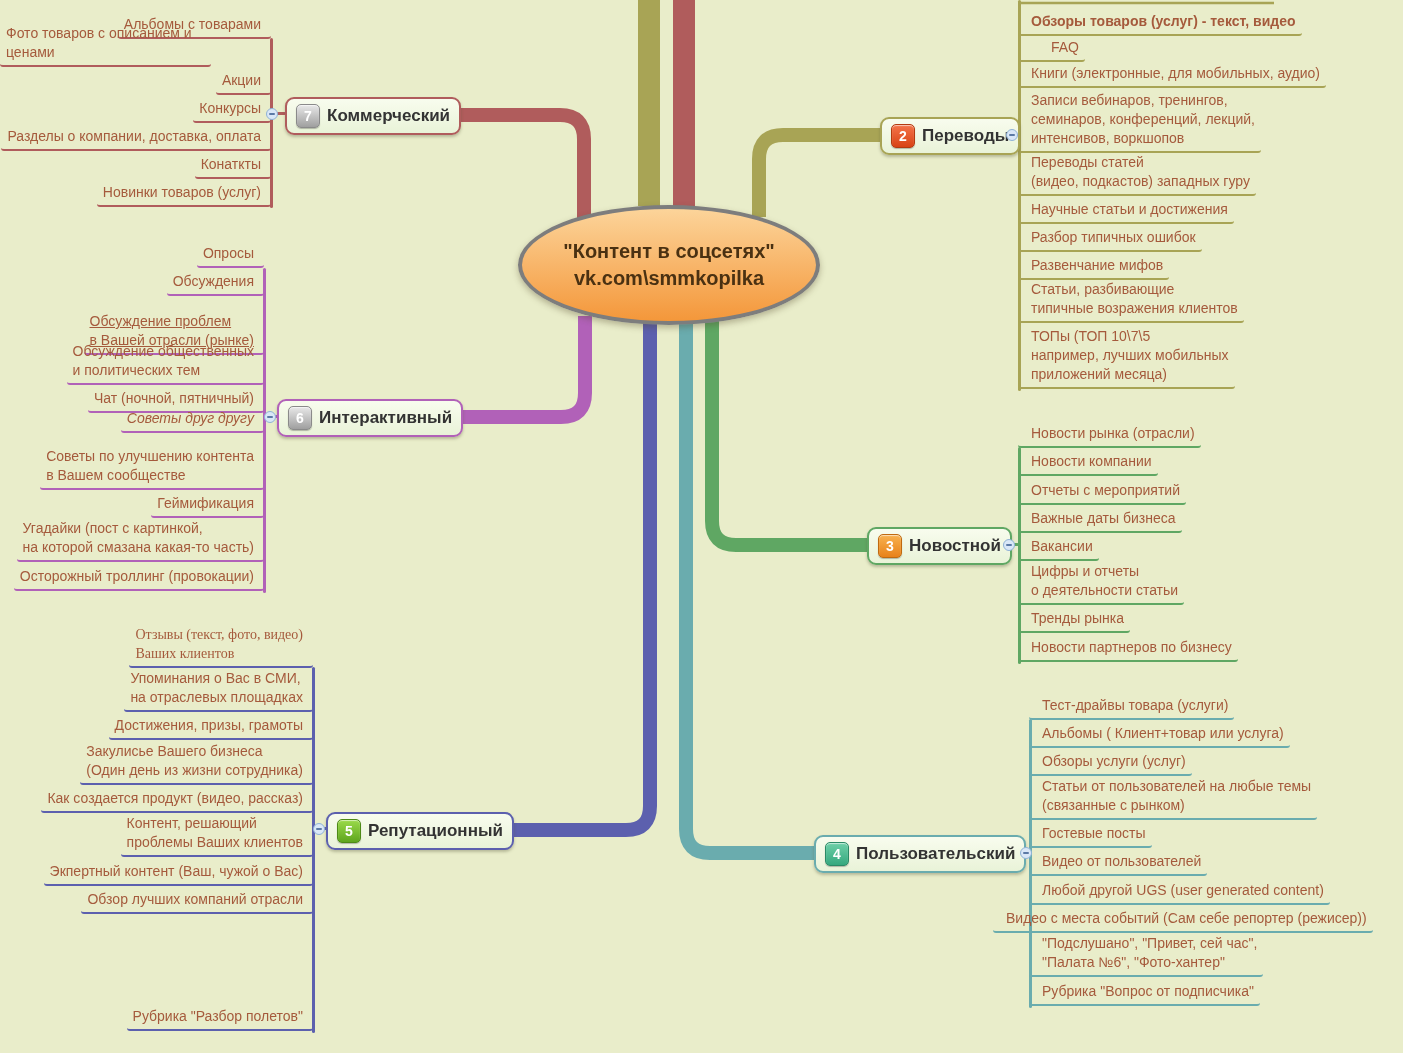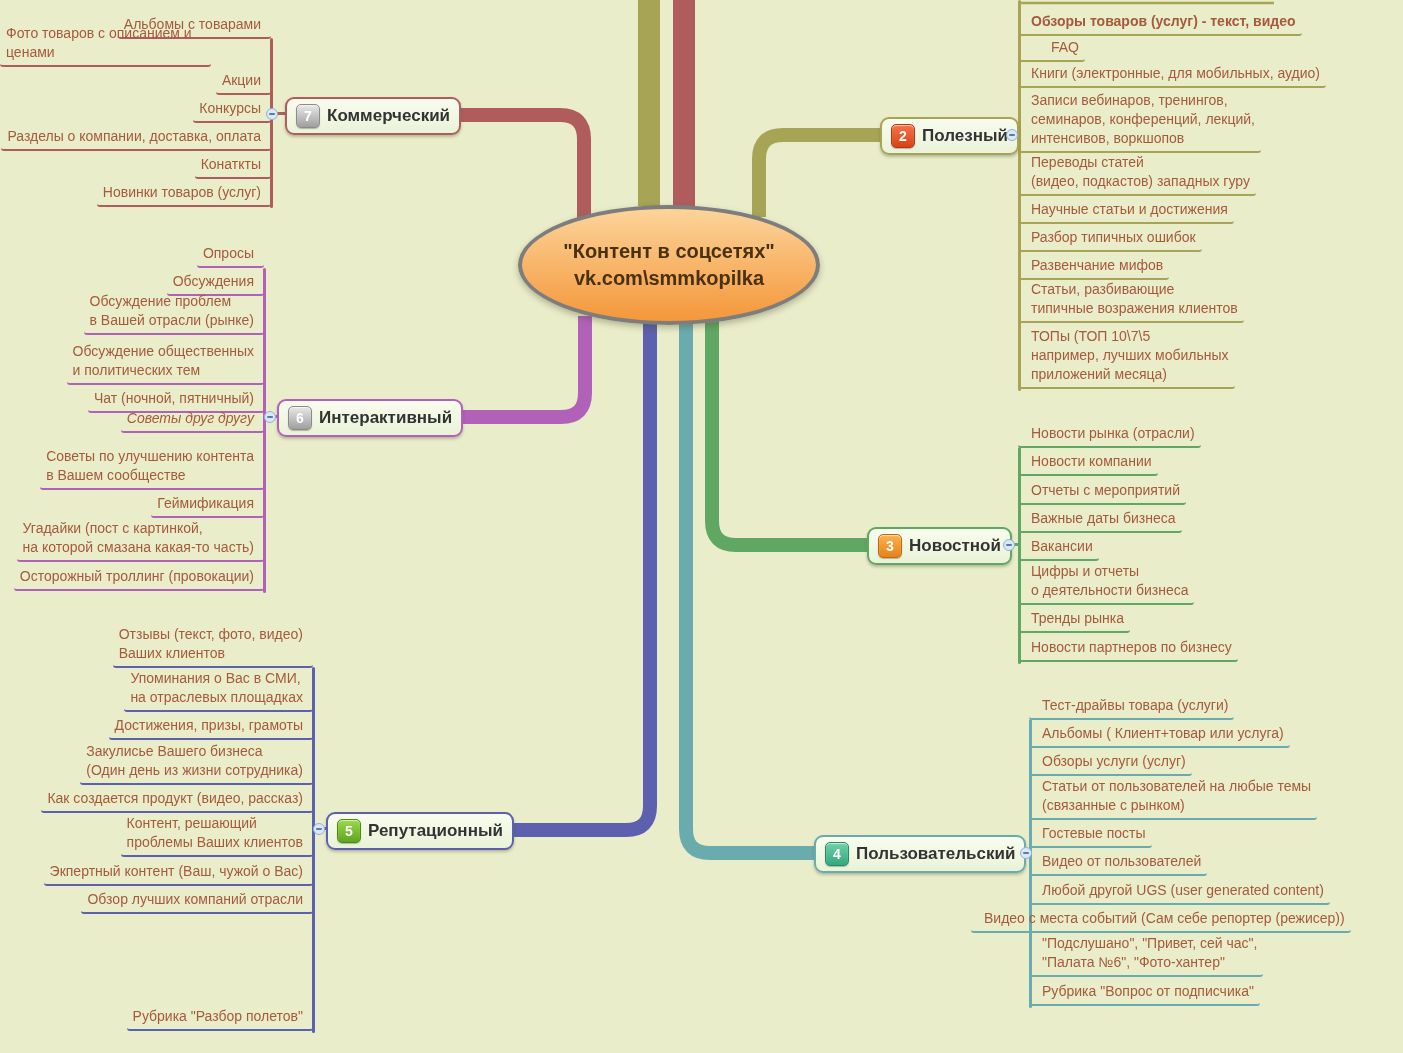--- a/index.html
+++ b/index.html
@@ -70,21 +70,21 @@
     <div>"Контент в соцсетях"</div>
     <div>vk.com\smmkopilka</div>
   </div>
 
   <div class="node" style="left: 285px; top: 97px; --bc: #b05c5c; --badge-bg1: #e8e8e8; --badge-bg2: #9f9f9f; --badge-border: #8a8a8a;">
     <span class="badge">7</span>
     <span>Коммерческий</span>
   </div>
   <div class="node" style="left: 880px; top: 117px; --bc: #a8a455; --badge-bg1: #f4744a; --badge-bg2: #d84315; --badge-border: #b33a10;">
     <span class="badge">2</span>
-    <span>Полезный</span>
+    <span>Переводы</span>
   </div>
   <div class="node" style="left: 867px; top: 527px; --bc: #5fa763; --badge-bg1: #f8b250; --badge-bg2: #e8821a; --badge-border: #c06a10;">
     <span class="badge">3</span>
     <span>Новостной</span>
   </div>
   <div class="node" style="left: 814px; top: 835px; --bc: #6aacae; --badge-bg1: #6fd0a8; --badge-bg2: #35a87e; --badge-border: #2b8a66;">
     <span class="badge">4</span>
     <span>Пользовательский</span>
   </div>
   <div class="node" style="left: 326px; top: 812px; --bc: #5c60ae; --badge-bg1: #9ada4a; --badge-bg2: #5fa51e; --badge-border: #4d8a16;">
@@ -139,54 +139,54 @@
   <div class="item R" style="left: 1018px; bottom: 664px; --bc: #a8a455; --badge-bg1: #f4744a; --badge-bg2: #d84315; --badge-border: #b33a10;">ТОПы (ТОП 10\7\5
 например, лучших мобильных
 приложений месяца)</div>
 
   <div class="item R" style="left: 1018px; bottom: 605px; --bc: #5fa763; --badge-bg1: #f8b250; --badge-bg2: #e8821a; --badge-border: #c06a10;">Новости рынка (отрасли)</div>
   <div class="item R" style="left: 1018px; bottom: 577px; --bc: #5fa763; --badge-bg1: #f8b250; --badge-bg2: #e8821a; --badge-border: #c06a10;">Новости компании</div>
   <div class="item R" style="left: 1018px; bottom: 548px; --bc: #5fa763; --badge-bg1: #f8b250; --badge-bg2: #e8821a; --badge-border: #c06a10;">Отчеты с мероприятий</div>
   <div class="item R" style="left: 1018px; bottom: 520px; --bc: #5fa763; --badge-bg1: #f8b250; --badge-bg2: #e8821a; --badge-border: #c06a10;">Важные даты бизнеса</div>
   <div class="item R" style="left: 1018px; bottom: 492px; --bc: #5fa763; --badge-bg1: #f8b250; --badge-bg2: #e8821a; --badge-border: #c06a10;">Вакансии</div>
   <div class="item R" style="left: 1018px; bottom: 448px; --bc: #5fa763; --badge-bg1: #f8b250; --badge-bg2: #e8821a; --badge-border: #c06a10;">Цифры и отчеты
-о деятельности бизнеса</div>
+о деятельности статьи</div>
   <div class="item R" style="left: 1018px; bottom: 420px; --bc: #5fa763; --badge-bg1: #f8b250; --badge-bg2: #e8821a; --badge-border: #c06a10;">Тренды рынка</div>
   <div class="item R" style="left: 1018px; bottom: 391px; --bc: #5fa763; --badge-bg1: #f8b250; --badge-bg2: #e8821a; --badge-border: #c06a10;">Новости партнеров по бизнесу</div>
 
   <div class="item R" style="left: 1029px; bottom: 333px; --bc: #6aacae; --badge-bg1: #6fd0a8; --badge-bg2: #35a87e; --badge-border: #2b8a66;">Тест-драйвы товара (услуги)</div>
   <div class="item R" style="left: 1029px; bottom: 305px; --bc: #6aacae; --badge-bg1: #6fd0a8; --badge-bg2: #35a87e; --badge-border: #2b8a66;">Альбомы ( Клиент+товар или услуга)</div>
   <div class="item R" style="left: 1029px; bottom: 277px; --bc: #6aacae; --badge-bg1: #6fd0a8; --badge-bg2: #35a87e; --badge-border: #2b8a66;">Обзоры услуги (услуг)</div>
   <div class="item R" style="left: 1029px; bottom: 233px; --bc: #6aacae; --badge-bg1: #6fd0a8; --badge-bg2: #35a87e; --badge-border: #2b8a66;">Статьи от пользователей на любые темы
 (связанные с рынком)</div>
   <div class="item R" style="left: 1029px; bottom: 205px; --bc: #6aacae; --badge-bg1: #6fd0a8; --badge-bg2: #35a87e; --badge-border: #2b8a66;">Гостевые посты</div>
   <div class="item R" style="left: 1029px; bottom: 177px; --bc: #6aacae; --badge-bg1: #6fd0a8; --badge-bg2: #35a87e; --badge-border: #2b8a66;">Видео от пользователей</div>
   <div class="item R" style="left: 1029px; bottom: 148px; --bc: #6aacae; --badge-bg1: #6fd0a8; --badge-bg2: #35a87e; --badge-border: #2b8a66;">Любой другой UGS (user generated content)</div>
-  <div class="item R" style="left: 971px; bottom: 120px; margin-top: 44px; --bc: #6aacae; --badge-bg1: #6fd0a8; --badge-bg2: #35a87e; --badge-border: #2b8a66;">Видео  с места событий (Сам себе репортер (режисер))</div>
+  <div class="item R" style="left: 993px; bottom: 120px; margin-top: 44px; --bc: #6aacae; --badge-bg1: #6fd0a8; --badge-bg2: #35a87e; --badge-border: #2b8a66;">Видео  с места событий (Сам себе репортер (режисер))</div>
   <div class="item R" style="left: 1029px; bottom: 76px; --bc: #6aacae; --badge-bg1: #6fd0a8; --badge-bg2: #35a87e; --badge-border: #2b8a66;">"Подслушано", "Привет, сей час",
 "Палата №6", "Фото-хантер"</div>
   <div class="item R" style="left: 1029px; bottom: 47px; --bc: #6aacae; --badge-bg1: #6fd0a8; --badge-bg2: #35a87e; --badge-border: #2b8a66;">Рубрика "Вопрос от подписчика"</div>
 
-  <div class="item L" style="right: 1090px; bottom: 385px; --bc: #5c60ae; --badge-bg1: #9ada4a; --badge-bg2: #5fa51e; --badge-border: #4d8a16;">Отзывы (текст, фото, видео)
+  <div class="item L" style="right: 1090px; bottom: 385px; font-family: Liberation Serif, serif; --bc: #5c60ae; --badge-bg1: #9ada4a; --badge-bg2: #5fa51e; --badge-border: #4d8a16;">Отзывы (текст, фото, видео)
 Ваших клиентов</div>
   <div class="item L" style="right: 1090px; bottom: 341px; --bc: #5c60ae; --badge-bg1: #9ada4a; --badge-bg2: #5fa51e; --badge-border: #4d8a16;">Упоминания о Вас в СМИ,
 на отраслевых площадках</div>
   <div class="item L" style="right: 1090px; bottom: 313px; --bc: #5c60ae; --badge-bg1: #9ada4a; --badge-bg2: #5fa51e; --badge-border: #4d8a16;">Достижения, призы, грамоты</div>
   <div class="item L" style="right: 1090px; bottom: 268px; --bc: #5c60ae; --badge-bg1: #9ada4a; --badge-bg2: #5fa51e; --badge-border: #4d8a16;">Закулисье Вашего бизнеса
 (Один день из жизни сотрудника)</div>
   <div class="item L" style="right: 1090px; bottom: 240px; --bc: #5c60ae; --badge-bg1: #9ada4a; --badge-bg2: #5fa51e; --badge-border: #4d8a16;">Как создается продукт (видео, рассказ)</div>
   <div class="item L" style="right: 1090px; bottom: 196px; --bc: #5c60ae; --badge-bg1: #9ada4a; --badge-bg2: #5fa51e; --badge-border: #4d8a16;">Контент, решающий
 проблемы Ваших клиентов</div>
   <div class="item L" style="right: 1090px; bottom: 167px; --bc: #5c60ae; --badge-bg1: #9ada4a; --badge-bg2: #5fa51e; --badge-border: #4d8a16;">Экпертный контент (Ваш, чужой о Вас)</div>
   <div class="item L" style="right: 1090px; bottom: 139px; --bc: #5c60ae; --badge-bg1: #9ada4a; --badge-bg2: #5fa51e; --badge-border: #4d8a16;">Обзор лучших компаний отрасли</div>
   <div class="item L" style="right: 1090px; bottom: 22px; --bc: #5c60ae; --badge-bg1: #9ada4a; --badge-bg2: #5fa51e; --badge-border: #4d8a16;">Рубрика "Разбор полетов"</div>
 
   <div class="item L" style="right: 1139px; bottom: 785px; --bc: #b161b8; --badge-bg1: #e8e8e8; --badge-bg2: #9f9f9f; --badge-border: #8a8a8a;">Опросы</div>
   <div class="item L" style="right: 1139px; bottom: 757px; --bc: #b161b8; --badge-bg1: #e8e8e8; --badge-bg2: #9f9f9f; --badge-border: #8a8a8a;">Обсуждения</div>
-  <div class="item L" style="right: 1139px; bottom: 718px; --bc: #b161b8; --badge-bg1: #e8e8e8; --badge-bg2: #9f9f9f; --badge-border: #8a8a8a;">Обсуждение проблем
+  <div class="item L" style="right: 1139px; bottom: 698px; text-decoration: underline; --bc: #b161b8; --badge-bg1: #e8e8e8; --badge-bg2: #9f9f9f; --badge-border: #8a8a8a;">Обсуждение проблем
 в Вашей отрасли (рынке)</div>
   <div class="item L" style="right: 1139px; bottom: 668px; --bc: #b161b8; --badge-bg1: #e8e8e8; --badge-bg2: #9f9f9f; --badge-border: #8a8a8a;">Обсуждение общественных
 и политических тем</div>
   <div class="item L" style="right: 1139px; bottom: 640px; --bc: #b161b8; --badge-bg1: #e8e8e8; --badge-bg2: #9f9f9f; --badge-border: #8a8a8a;">Чат (ночной, пятничный)</div>
   <div class="item L" style="right: 1139px; bottom: 620px; font-style: italic; --bc: #b161b8; --badge-bg1: #e8e8e8; --badge-bg2: #9f9f9f; --badge-border: #8a8a8a;">Советы друг другу</div>
   <div class="item L" style="right: 1139px; bottom: 563px; --bc: #b161b8; --badge-bg1: #e8e8e8; --badge-bg2: #9f9f9f; --badge-border: #8a8a8a;">Советы по улучшению контента
 в Вашем сообществе</div>
   <div class="item L" style="right: 1139px; bottom: 535px; --bc: #b161b8; --badge-bg1: #e8e8e8; --badge-bg2: #9f9f9f; --badge-border: #8a8a8a;">Геймификация</div>
   <div class="item L" style="right: 1139px; bottom: 491px; --bc: #b161b8; --badge-bg1: #e8e8e8; --badge-bg2: #9f9f9f; --badge-border: #8a8a8a;">Угадайки (пост с картинкой,
 на которой смазана какая-то часть)</div>

